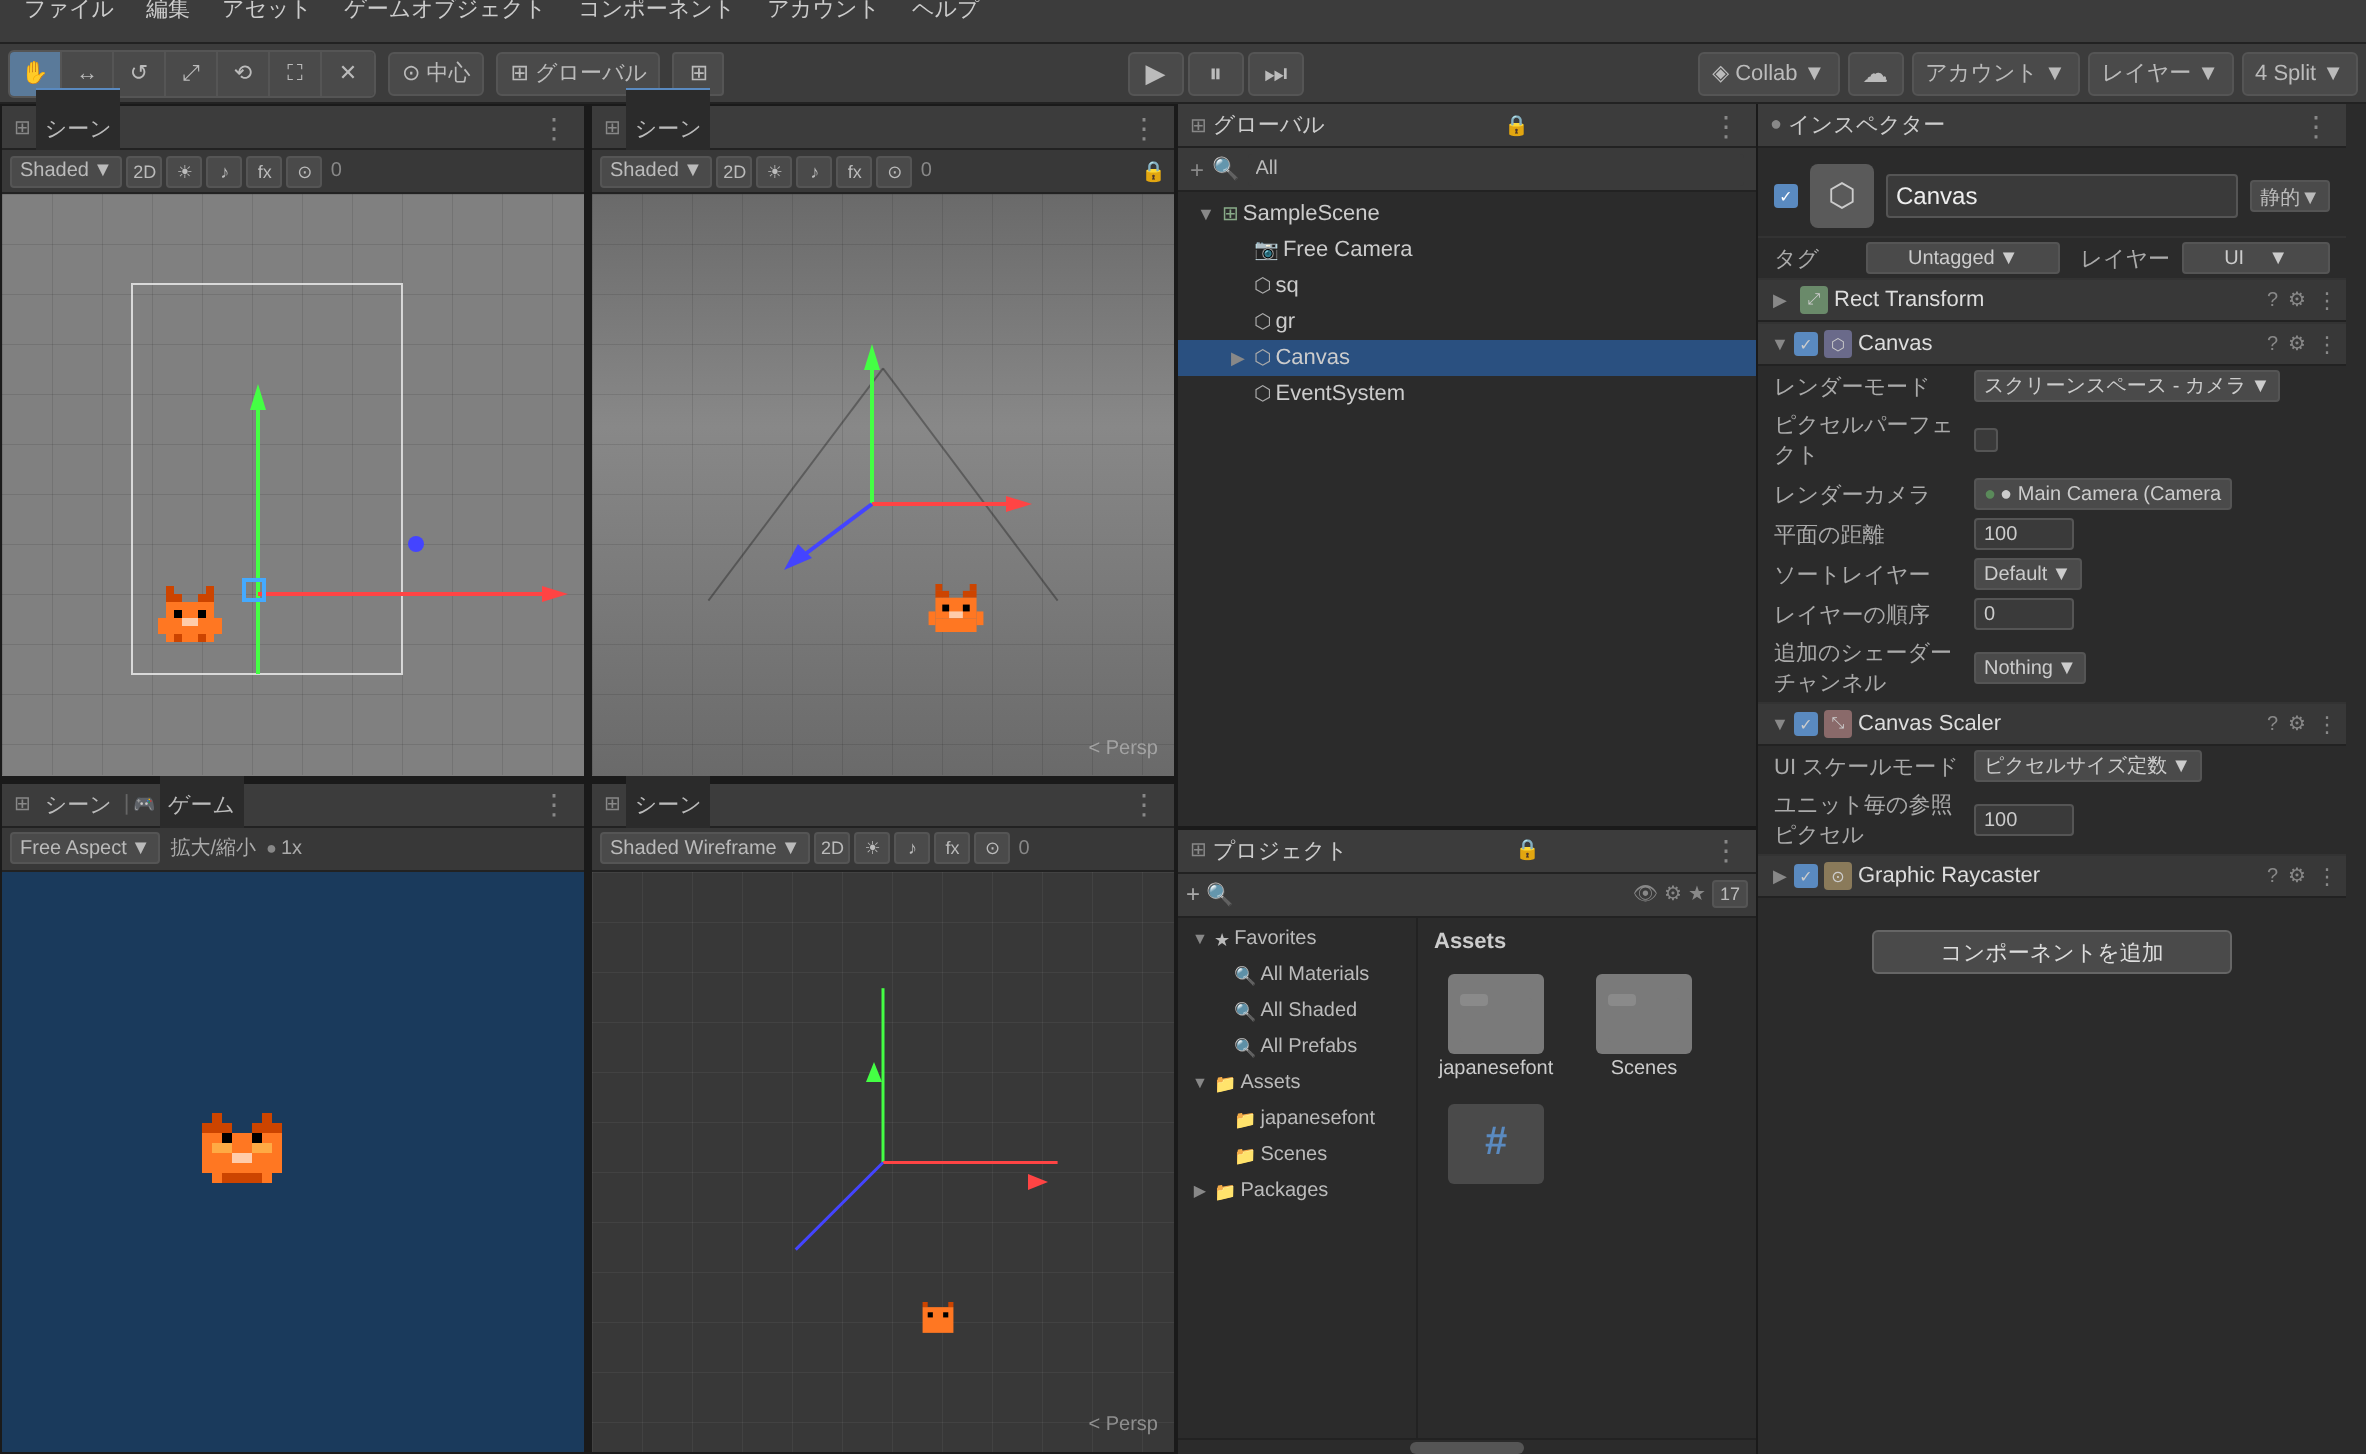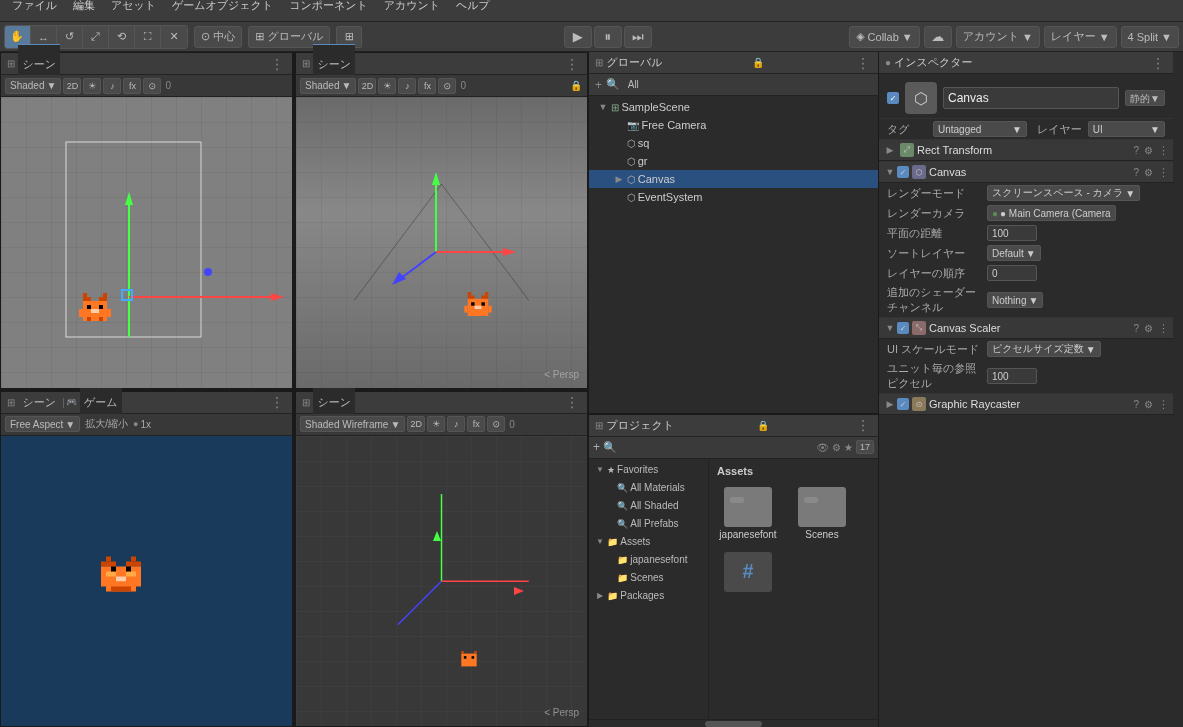--- a/index.html
+++ b/index.html
@@ -533,21 +533,21 @@
       align-items: center;
       padding: 2px 8px;
       gap: 6px;
     }
     .tag-label { color: #aaa; font-size: 11px; width: 40px; }
     .tag-dropdown {
       background: #4a4a4a;
       border: 1px solid #555;
       border-radius: 2px;
       color: #ccc;
-      padding: 1px 4px;
+      padding: 1px 20px;
       font-size: 10px;
       height: 16px;
       display: flex;
       align-items: center;
       gap: 2px;
       cursor: pointer;
       flex: 1;
     }
 
     
@@ -1102,20 +1102,24 @@
 
       <div>
         <div class="inspector-row">
           <label>レンダーモード</label>
           <div class="dropdown-val">
             <span>スクリーンスペース - カメラ</span>
             <span>▼</span>
           </div>
         </div>
         <div class="inspector-row">
+          <label>ピクセルパーフェクト</label>
+          <div class="cb-empty"></div>
+        </div>
+        <div class="inspector-row">
           <label>レンダーカメラ</label>
           <div class="dropdown-val" style="font-size:10px;">
             <span style="color:#5a8a5a;font-size:10px;">●</span>
             <span>● Main Camera (Camera</span>
           </div>
         </div>
         <div class="inspector-row">
           <label>平面の距離</label>
           <input type="text" class="num-input" value="100" style="">
         </div>
@@ -1169,16 +1173,19 @@
         <div class="component-check">✓</div>
         <div class="component-icon" style="background:#8a7a5a;margin-left:3px;">⊙</div>
         <span class="component-title">Graphic Raycaster</span>
         <div class="component-actions">
           <span style="font-size:10px;color:#888;">?</span>
           <span style="font-size:10px;color:#888;margin-left:3px;">⚙</span>
           <span style="font-size:11px;color:#888;margin-left:3px;">⋮</span>
         </div>
       </div>
 
+      <div style="display:flex;justify-content:center;padding:8px 0;">
+        <button class="add-component-btn">コンポーネントを追加</button>
+      </div>
     </div>
   </div>
 
 </div>
 
 </body></html>

